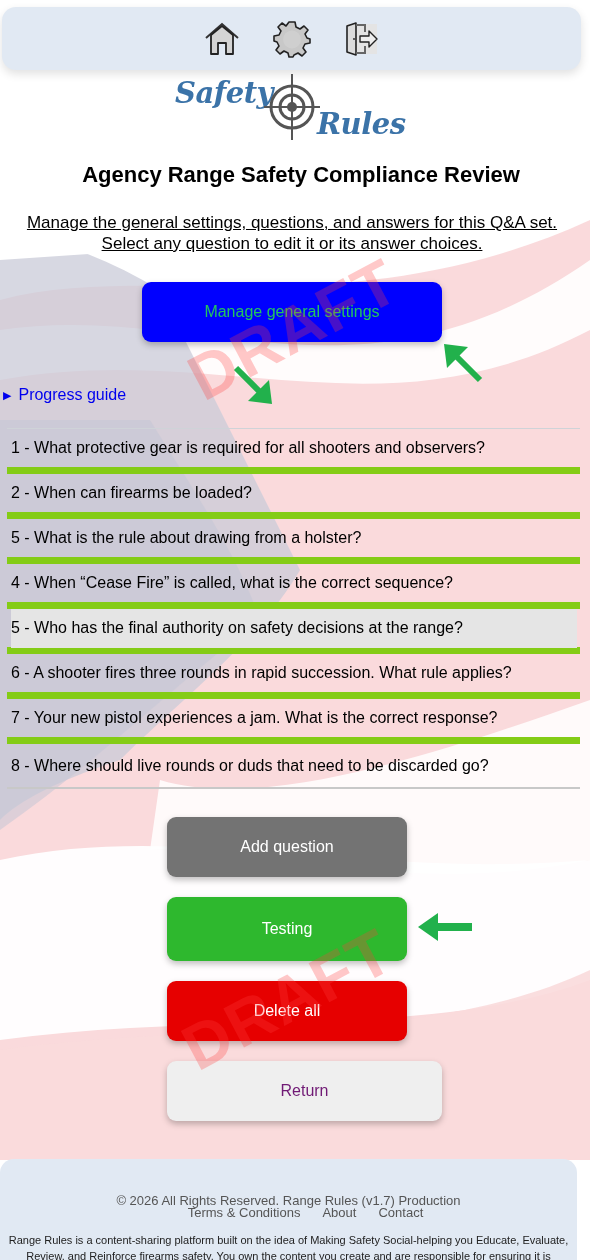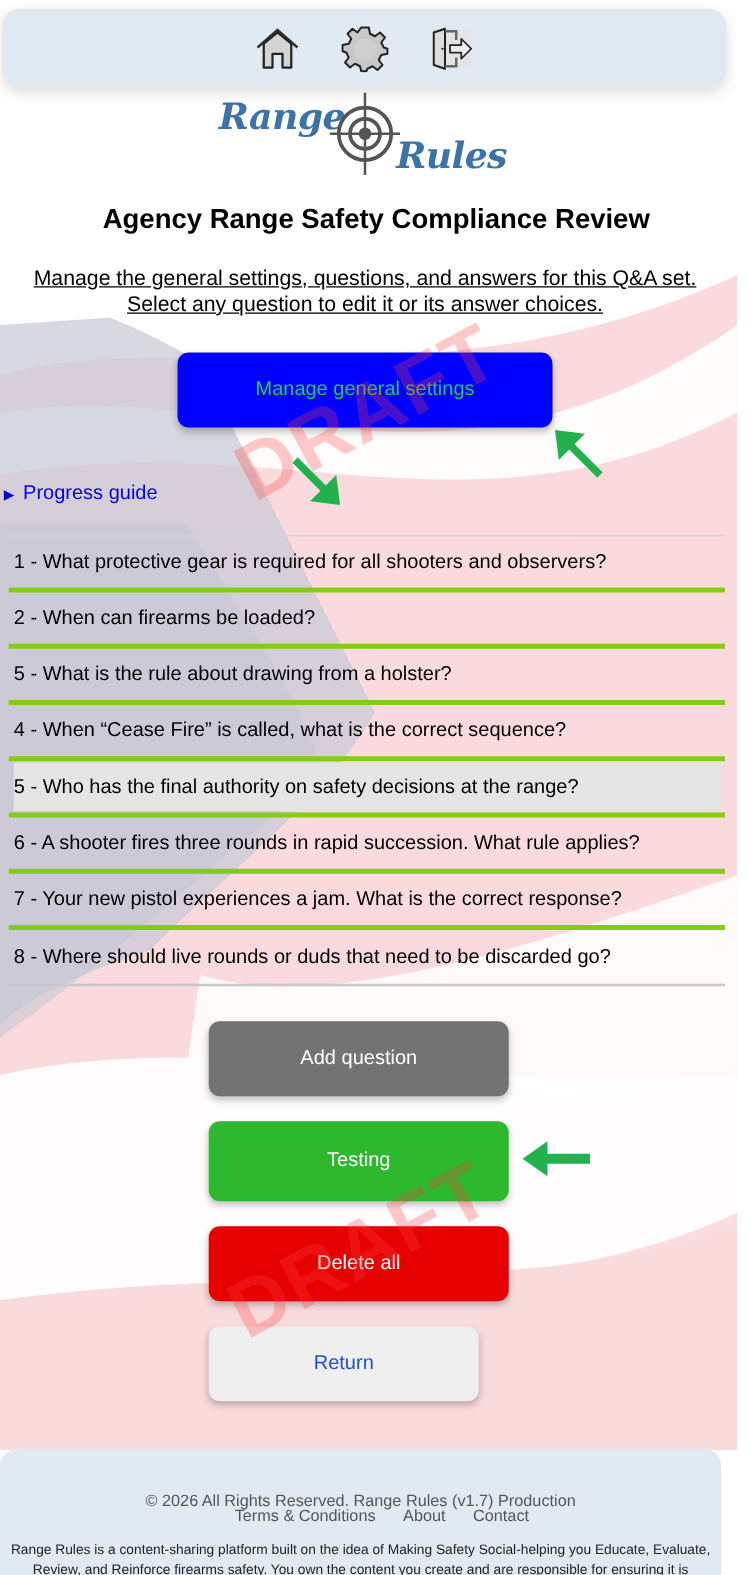--- a/index.html
+++ b/index.html
@@ -36,30 +36,30 @@
     .btn {
       position: absolute; border: none; border-radius: 9px;
       font-family: "Liberation Sans", sans-serif; font-size: 16px;
       display: flex; align-items: center; justify-content: center;
       box-shadow: 0 3px 6px rgba(0,0,0,0.25); cursor: pointer;
     }
     .btn-settings { left: 142px; top: 282px; width: 300px; height: 60px; background: #0000ff; color: #22c55e; }
     .btn-add { left: 167px; top: 817px; width: 240px; height: 60px; background: #737373; color: #fff; }
     .btn-test { left: 167px; top: 897px; width: 240px; height: 64px; background: #2eb82e; color: #fff; }
     .btn-delete { left: 167px; top: 981px; width: 240px; height: 60px; background: #e60000; color: #fff; }
-    .btn-return { left: 167px; top: 1061px; width: 216px; height: 60px; background: #efefef; color: #1d4ed8; }
+    .btn-return { left: 167px; top: 1061px; width: 275px; height: 60px; background: #efefef; color: #701a75; }
 
     .arrow { position: absolute; }
 
     .progress-guide { position: absolute; left: 3px; top: 386px; font-size: 16px; color: #0000ee; cursor: pointer; display: flex; align-items: center; gap: 7px; }
     .progress-guide .tri { font-size: 11px; color: #0000ee; }
 
     .qlist { position: absolute; left: 7px; top: 428px; width: 573px; border-top: 1px solid #cfd3d8; }
     .qitem {
-      height: 45px; border-bottom: 4px solid #84cc16; font-size: 16px;
+      height: 45px; border-bottom: 7px solid #84cc16; font-size: 16px;
       display: flex; align-items: center; padding-left: 4px; cursor: pointer;
     }
     .qitem .inner { width: 100%; height: 100%; display: flex; align-items: center; padding-left: 0; }
     .qitem.selected .inner { background: #e5e5e5; height: 39px; margin-right: 3px; }
     .qitem.last { border-bottom: 2px solid #c8c8c8; }
 
     .draft { position: absolute; font-weight: bold; color: rgba(255, 60, 60, 0.28); font-family: "Liberation Sans", sans-serif; letter-spacing: 2px; pointer-events: none; z-index: 3; }
     .draft1 { left: 176px; top: 350px; font-size: 64px; transform: rotate(-28deg); transform-origin: left top; }
     .draft2 { left: 170px; top: 1020px; font-size: 64px; transform: rotate(-28deg); transform-origin: left top; }
 
@@ -116,21 +116,21 @@
         <rect x="4" y="4" width="30" height="30" fill="#e4e4e4"></rect>
         <path d="M4,6 L13,3 L13,35 L4,32 Z" fill="#dcdcdc" stroke="#222" stroke-width="1.6" stroke-linejoin="round"></path>
         <path d="M13,5 L22,5 L22,12 M22,26 L22,33 L13,33" fill="none" stroke="#666" stroke-width="2"></path>
         <path d="M17,16 L26,16 L26,11 L34,19 L26,27 L26,22 L17,22 Z" fill="#eee" stroke="#222" stroke-width="1.4" stroke-linejoin="round"></path>
         <circle cx="11" cy="19" r="0.9" fill="#222"></circle>
       </svg>
     </div>
   </div>
 
   <div class="logo">
-    <span class="w1">Range</span>
+    <span class="w1">Safety</span>
     <svg width="56" height="66" viewBox="0 0 56 66">
       <circle cx="28" cy="33" r="21" fill="none" stroke="#555" stroke-width="3"></circle>
       <circle cx="28" cy="33" r="12" fill="none" stroke="#555" stroke-width="3"></circle>
       <circle cx="28" cy="33" r="5" fill="#555"></circle>
       <line x1="28" y1="0" x2="28" y2="66" stroke="#555" stroke-width="2"></line>
       <line x1="0" y1="33" x2="56" y2="33" stroke="#555" stroke-width="2"></line>
     </svg>
     <span class="w2">Rules</span>
   </div>
 

